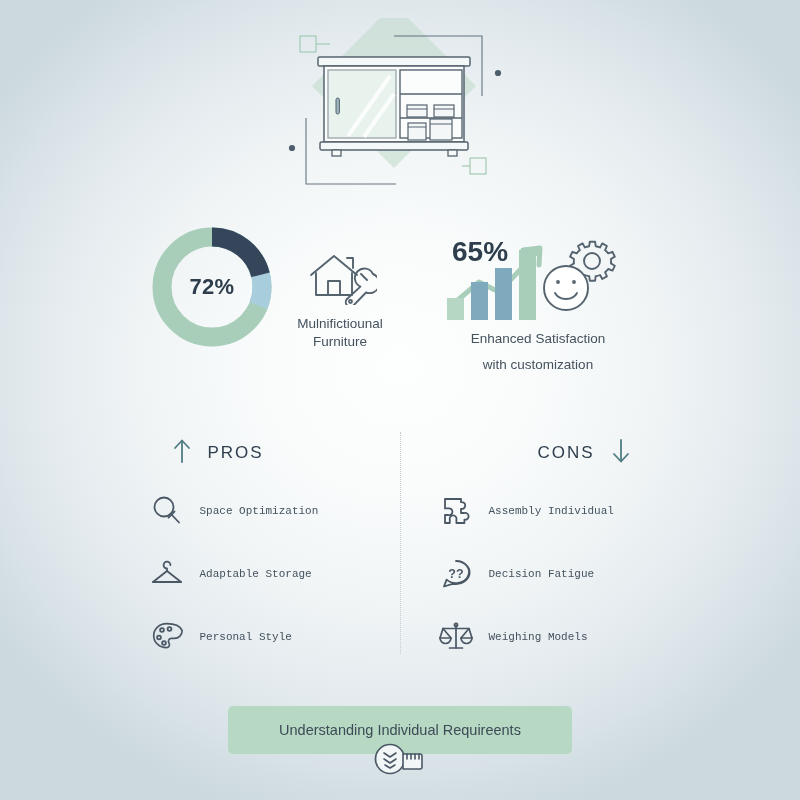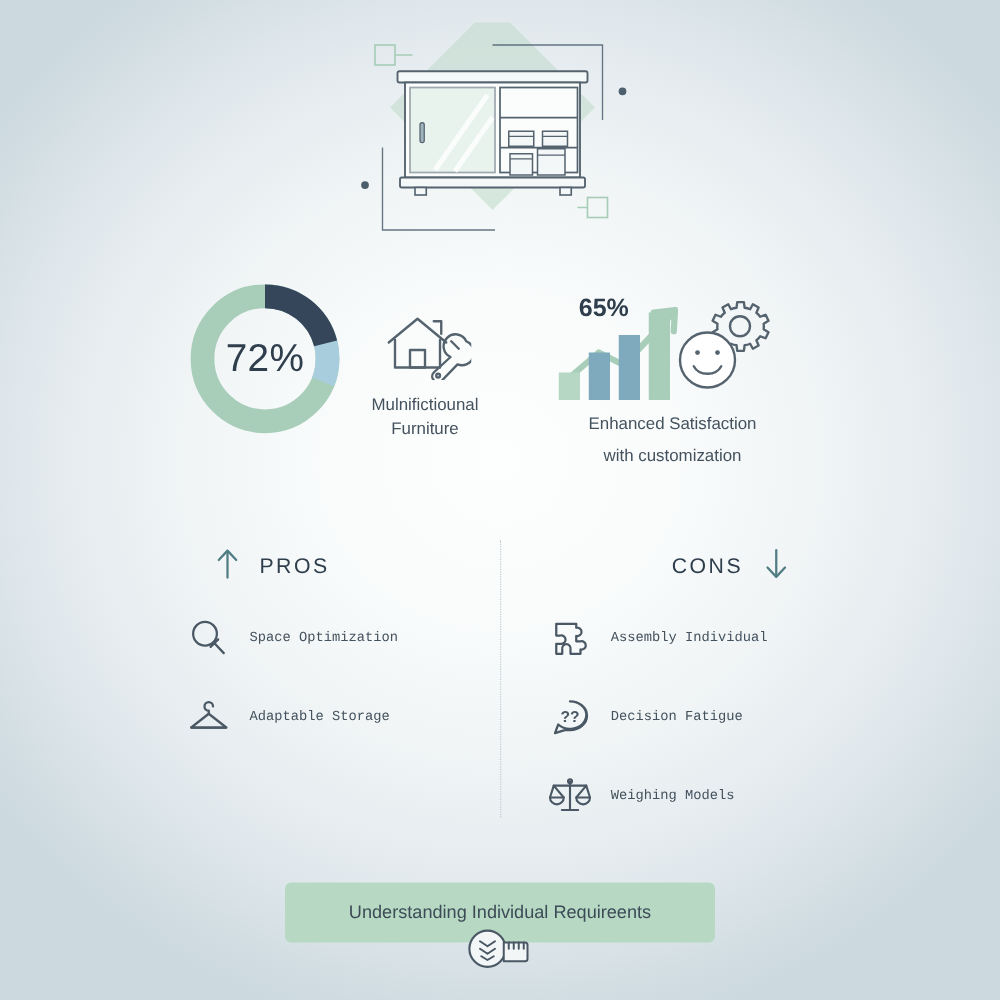--- a/index.html
+++ b/index.html
@@ -57,22 +57,22 @@
     flex: 0 0 130px;
   }
   .donut-wrap svg { display: block; }
   .donut-value {
     position: absolute;
     left: 0; top: 0;
     width: 130px; height: 130px;
     display: flex;
     align-items: center;
     justify-content: center;
-    font-size: 31px;
-    font-weight: 400;
+    font-size: 22px;
+    font-weight: 700;
     color: #2f3e4c;
     letter-spacing: 0.3px;
   }
 
   .donut-caption {
     margin-left: 6px;
     margin-top: 26px;
     text-align: center;
     width: 116px;
   }
@@ -88,22 +88,22 @@
     margin-left: 26px;
     text-align: center;
     padding-top: 8px;
   }
   .bars-top {
     position: relative;
     height: 92px;
   }
   .bars-top .pct {
     position: absolute;
-    left: 40px; top: 6px;
-    font-size: 20px;
+    left: 29px; top: 6px;
+    font-size: 28px;
     font-weight: 700;
     color: #2f3e4c;
   }
   .bars-top svg { position: absolute; left: 22px; top: 0; }
   .stat-bars .txt {
     margin-top: 8px;
     font-size: 13.5px;
     line-height: 1.35;
     color: #44525e;
   }
@@ -338,20 +338,34 @@
             <g fill="none" stroke="#4a5764" stroke-width="1.8" stroke-linecap="round" stroke-linejoin="round">
               <path d="M17,14 v-2.5 a3.4,3.4 0 1 1 3.4,-3.4"></path>
               <polyline points="17,14 3,25 31,25 17,14"></polyline>
               <line x1="3" y1="25" x2="31" y2="25"></line>
             </g>
           </svg>
         </span>
         <span class="lbl">Adaptable Storage</span>
       </div>
 
+      <div class="pc-item">
+        <span class="ico">
+          <svg width="34" height="34" viewBox="0 0 34 34">
+            <g fill="none" stroke="#4a5764" stroke-width="1.8" stroke-linejoin="round">
+              <path d="M17,3 a14,13 0 1 0 0,26 a3.2,3.2 0 0 0 2.6,-5 3.2,3.2 0 0 1 2.6,-5 h3.4 A8.6,8.6 0 0 0 34,10.5 C32,6 25.5,3 17,3 Z" transform="scale(0.92) translate(1,1)"></path>
+              <circle cx="12" cy="10" r="1.9"></circle>
+              <circle cx="19.5" cy="9" r="1.9"></circle>
+              <circle cx="9" cy="17.5" r="1.9"></circle>
+              <circle cx="14" cy="23" r="1.9"></circle>
+            </g>
+          </svg>
+        </span>
+        <span class="lbl">Personal Style</span>
+      </div>
     </div>
 
     <div class="divider"></div>
 
     <div class="pc-col right">
       <div class="pc-head right">
         <span>CONS</span>
         <span>
           <svg width="20" height="28" viewBox="0 0 20 28">
             <g fill="none" stroke="#4f7d83" stroke-width="1.8" stroke-linecap="round" stroke-linejoin="round">

